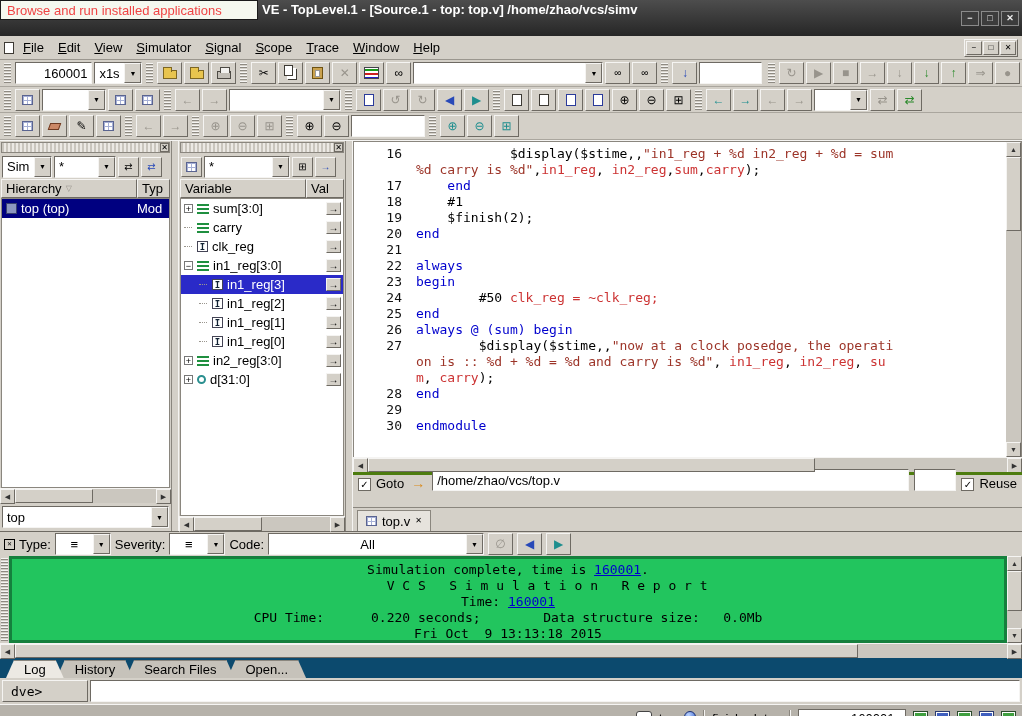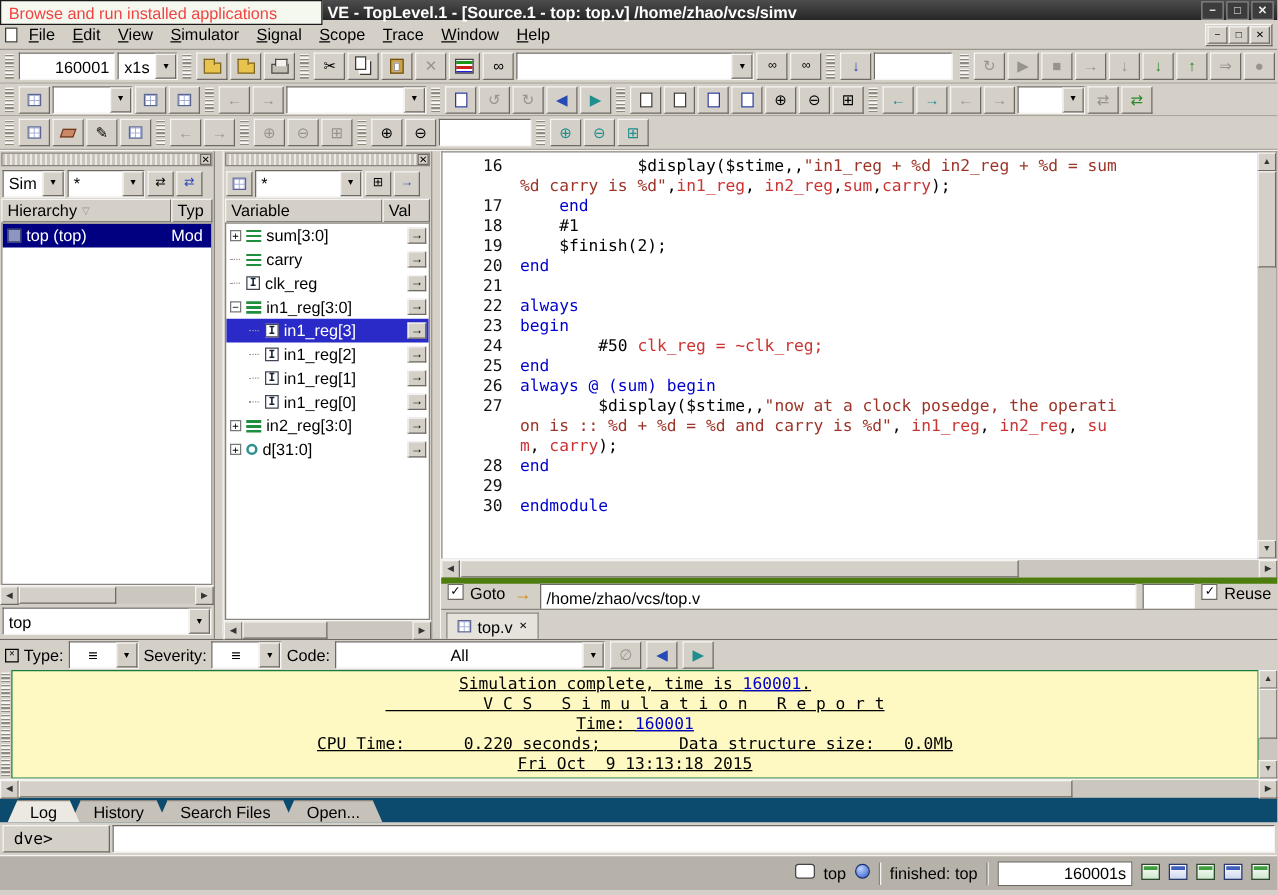--- a/index.html
+++ b/index.html
@@ -45,21 +45,21 @@
 .i-erase{width:11px;height:7px;background:#cc8866;border:1px solid #6e3a22;transform:skewX(-20deg);}
 .i-bubble{width:16px;height:12px;background:#fff;border:1px solid #444;border-radius:3px;position:relative;}
 .i-bubble::after{content:"";position:absolute;left:3px;bottom:-4px;border:4px solid transparent;border-top-color:#fff;border-left-width:2px;border-right-width:2px;}
 .i-scopedot{width:12px;height:12px;border-radius:50%;background:radial-gradient(circle at 35% 30%,#bcd4ff,#2d59c8);border:1px solid #1a2f73;}
 .i-win{width:15px;height:13px;border:1px solid #2b4a2b;background:linear-gradient(#ffffff,#cfe8cf);position:relative;}
 .i-win::before{content:"";position:absolute;top:1px;left:1px;right:1px;height:3px;background:#3f9f3f;}
 .i-win.b{border-color:#2b3a6e;background:linear-gradient(#fff,#cfd8f0);}
 .i-win.b::before{background:#3f5fbf;}
 
 
-.titlebar{height:16px;background:linear-gradient(#4d4d4d,#262626);display:flex;align-items:center;color:#fff;font-weight:bold;position:relative;justify-content:center;}
+.titlebar{height:36px;background:linear-gradient(#4d4d4d,#262626);display:flex;align-items:center;color:#fff;font-weight:bold;position:relative;justify-content:center;}
 .title-text{position:absolute;left:262px;top:2px;white-space:nowrap;font-size:13px;}
 .winbtns{margin-left:auto;display:flex;gap:2px;padding-right:3px;}
 .wbtn{width:18px;height:15px;background:#3c3c3c;border:1px solid #8a8a8a;color:#eee;display:flex;align-items:center;justify-content:center;font-size:9px;}
 .tooltip{position:absolute;left:0;top:0;width:258px;height:20px;background:#f5f8ef;border:1px solid #1a1a1a;display:flex;align-items:center;padding:0 6px;color:#ef4444;z-index:50;font-weight:normal;}
 .menubar{height:24px;display:flex;align-items:center;border-bottom:1px solid #9a968e;padding:0 4px;gap:2px;background:#d4d0c8;}
 .menu-items{display:flex;}
 .menu-item{padding:3px 7px;white-space:nowrap;}
 .accel{text-decoration:underline;}
 .mdi-btns{margin-left:auto;display:flex;border:1px solid;border-color:#f5f4f2 #6e6a63 #6e6a63 #f5f4f2;padding:1px;gap:1px;}
 .mdibtn{width:16px;height:14px;border:1px solid;border-color:#f5f4f2 #6e6a63 #6e6a63 #f5f4f2;display:flex;align-items:center;justify-content:center;font-size:8px;background:#d4d0c8;}
@@ -127,38 +127,38 @@
 .th55{left:0;width:55%;} .th50{left:0;width:50%;} .th70{left:0;width:70%;} .th85{left:0;width:85%;}
 .tv26{top:0;height:26%;} .tv70{top:0;height:70%;}
 
 
 .src-wrap{flex:1;display:flex;overflow:hidden;background:#fff;border:1px solid #8a867e;border-bottom:none;}
 .src-code{flex:1;padding:4px 0 0 6px;font-family:"DejaVu Sans Mono",monospace;font-size:13px;line-height:16px;overflow:hidden;}
 .srcline{display:flex;}
 .lnum{width:42px;text-align:right;flex:none;margin-right:14px;color:#111;}
 .lcode{width:62ch;white-space:pre-wrap;word-break:break-all;}
 .c-p{color:#000;} .c-k{color:var(--kw,#0000cd);} .c-s{color:var(--str,#9c3428);} .c-v{color:var(--var,#cc3333);}
-.goto-row{height:25px;flex:none;display:flex;align-items:flex-start;gap:5px;padding:0 5px;background:#d4d0c8;border-top:5px solid #4d7c0f;}
+.goto-row{height:25px;flex:none;display:flex;align-items:flex-end;gap:5px;padding:16px 5px;background:#d4d0c8;border-top:3px solid #4d7c0f;}
 .cb{width:13px;height:13px;background:#fff;border:1px solid #6e6a63;display:flex;align-items:center;justify-content:center;font-size:10px;flex:none;}
 .path-field{flex:1;}
 .small-field{width:42px;}
 .goto-arrow{width:18px;height:16px;display:flex;align-items:center;justify-content:center;font-weight:bold;font-size:14px;}
 .srctabs{height:24px;flex:none;background:#d4d0c8;display:flex;align-items:flex-end;padding:2px 2px 0 4px;border-top:1px solid #8a867e;}
 .srctab{height:21px;display:flex;align-items:center;gap:5px;padding:0 8px;background:#e6e3dd;border:1px solid #8a867e;border-bottom:none;}
 
 
 .console{height:127px;display:flex;flex-direction:column;border-top:1px solid #6e6a63;background:#d4d0c8;text-align:center;}
 .con-header{height:24px;flex:none;display:flex;align-items:center;gap:4px;padding:0 4px;}
 .dockx{width:11px;height:11px;border:1px solid #000;display:flex;align-items:center;justify-content:center;font-size:6px;background:#d4d0c8;flex:none;}
 .icombo{width:56px;} .icombo .val{display:flex;justify-content:center;}
 .code-combo{width:216px;}
 .con-main{flex:1;display:flex;overflow:hidden;}
 .vhandle{width:7px;flex:none;margin:2px 1px;
   background:repeating-linear-gradient(to bottom,#f5f4f2 0 1px,#8e8a82 1px 2px,transparent 2px 3px);}
-.con-lines{flex:1;background:#fef9c3;border:1px solid #15803d;font-family:"DejaVu Sans Mono",monospace;font-size:13px;line-height:16px;padding:3px 6px;overflow:hidden;text-decoration:underline;}
+.con-lines{flex:1;background:#22c55e;border:3px solid #15803d;font-family:"DejaVu Sans Mono",monospace;font-size:13px;line-height:16px;padding:3px 6px;overflow:hidden;}
 .conline{white-space:pre;}
 .conlink{color:var(--link,#0000cc);text-decoration:underline;}
 .contabs{height:20px;flex:none;display:flex;align-items:flex-end;padding-left:6px;background:#0c4a6e;}
 .btab{height:18px;padding:0 18px;display:flex;align-items:center;background:#c6c2ba;margin-right:-7px;position:relative;
   clip-path:polygon(8px 0,calc(100% - 8px) 0,100% 100%,0 100%);border-top:1px solid #8a867e;}
 .btab.active{background:#ecE9e3;z-index:2;}
 
 
 .cmdrow{height:26px;display:flex;align-items:center;padding:1px 2px;gap:2px;background:#d4d0c8;}
 .prompt-box{width:86px;height:22px;flex:none;border:1px solid;border-color:#f5f4f2 #6e6a63 #6e6a63 #f5f4f2;display:flex;align-items:center;padding:0 8px;font-family:"DejaVu Sans Mono",monospace;background:#d4d0c8;}

